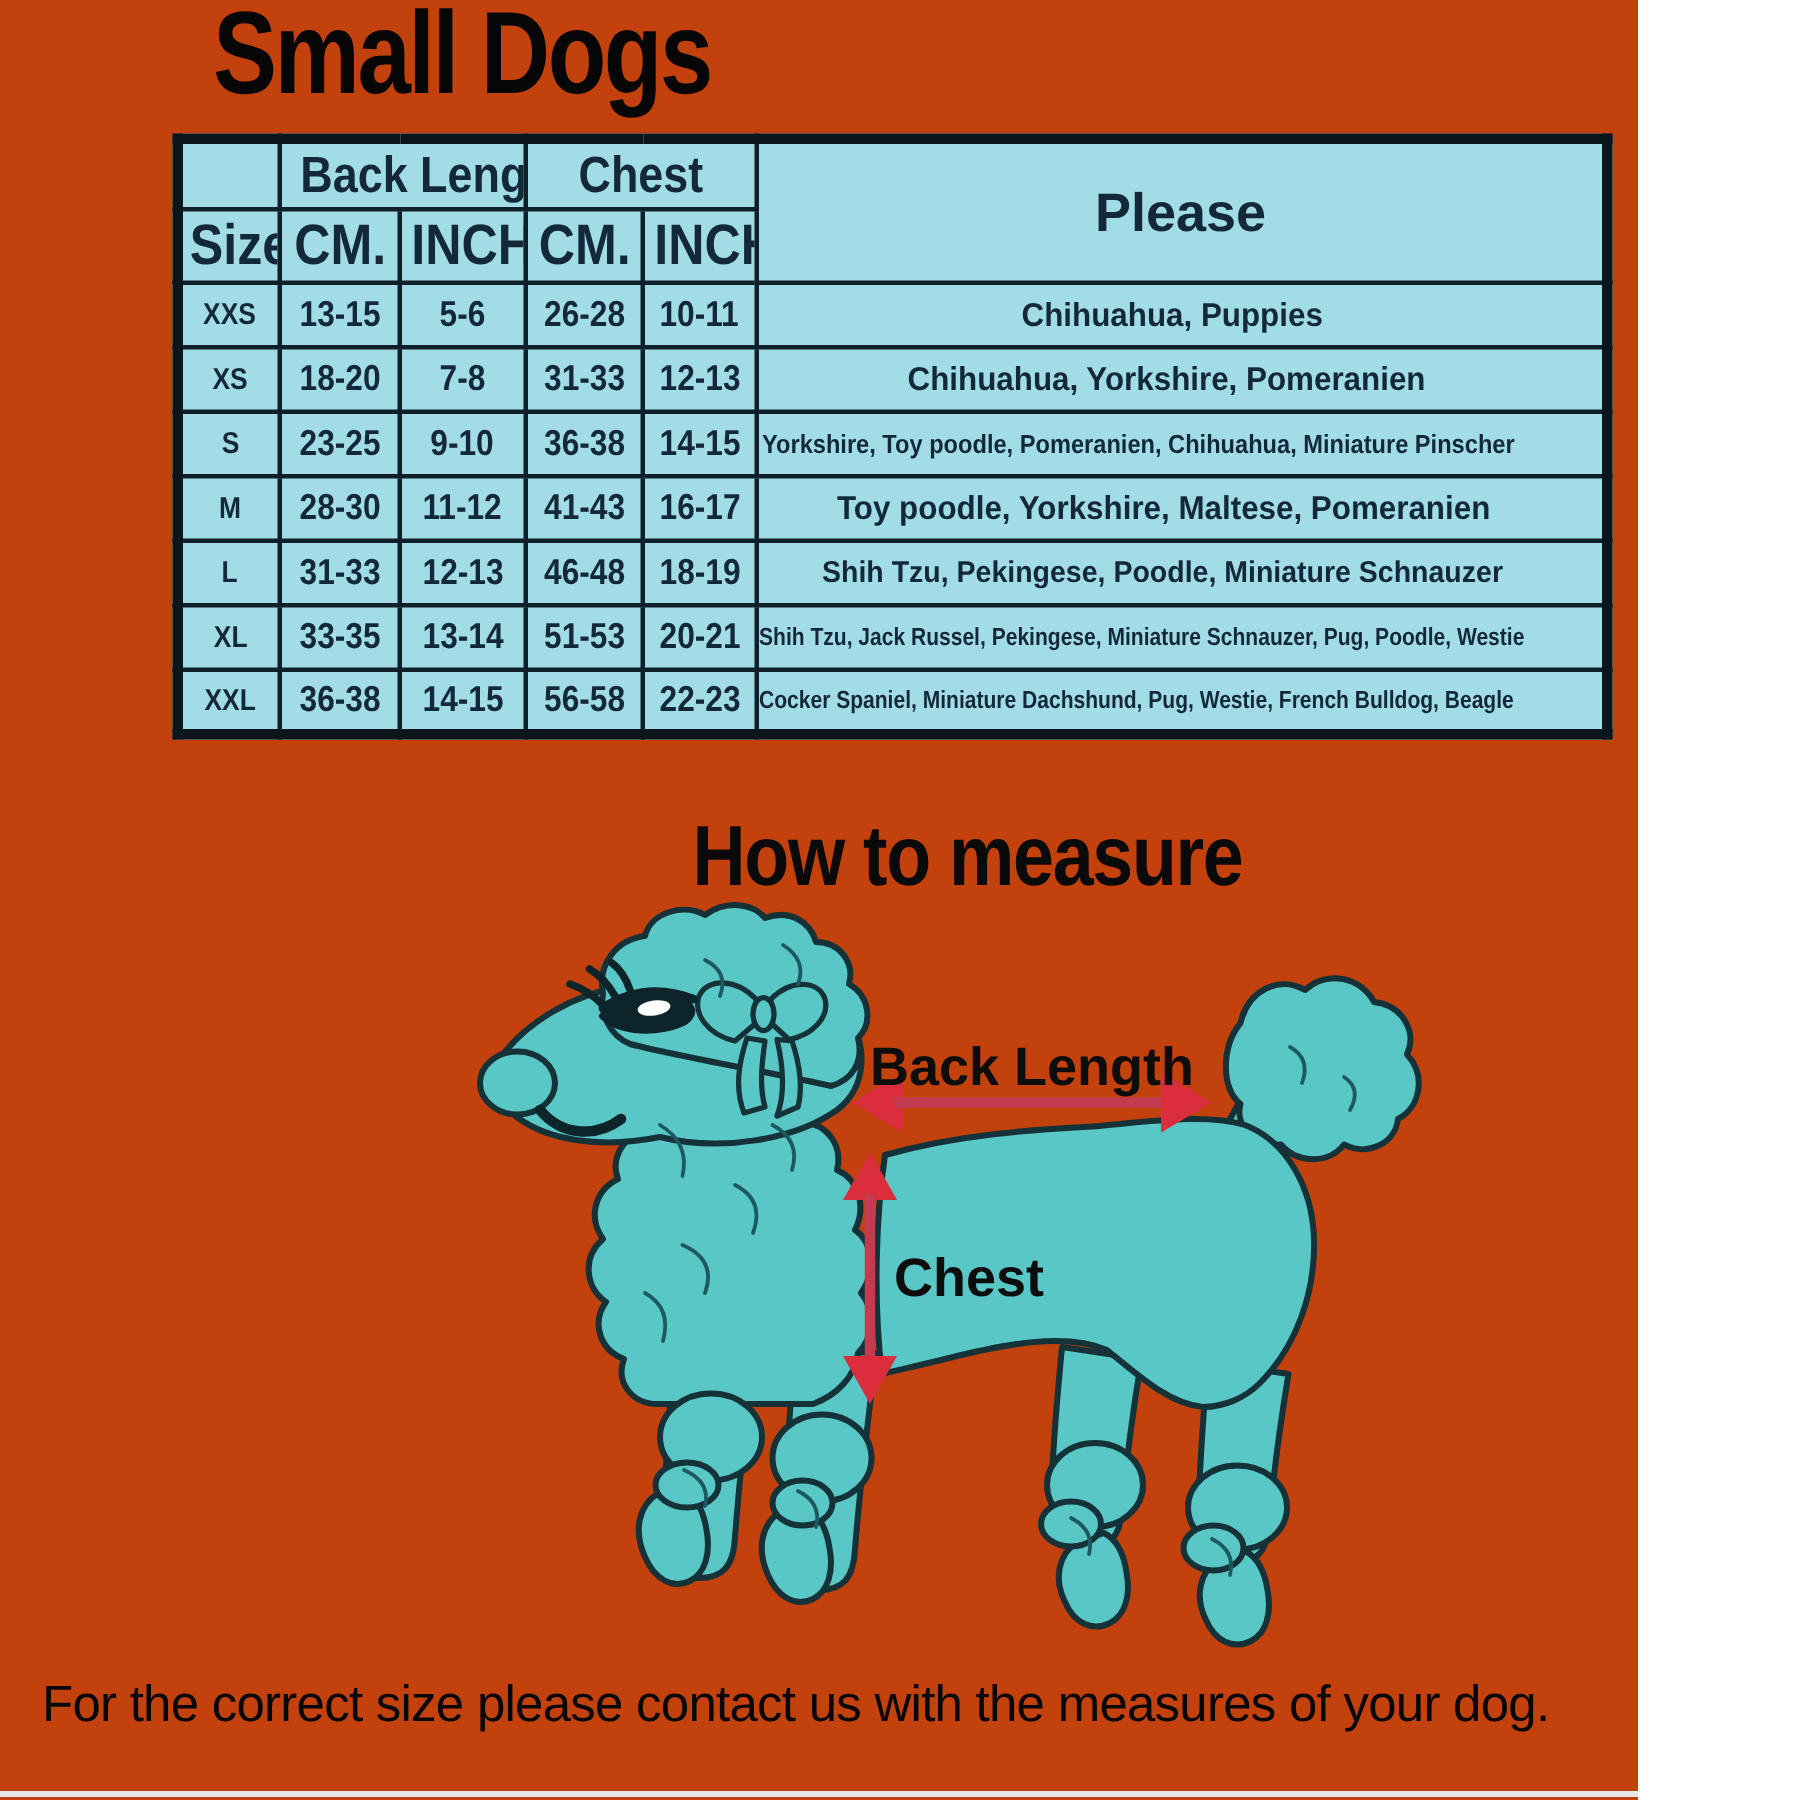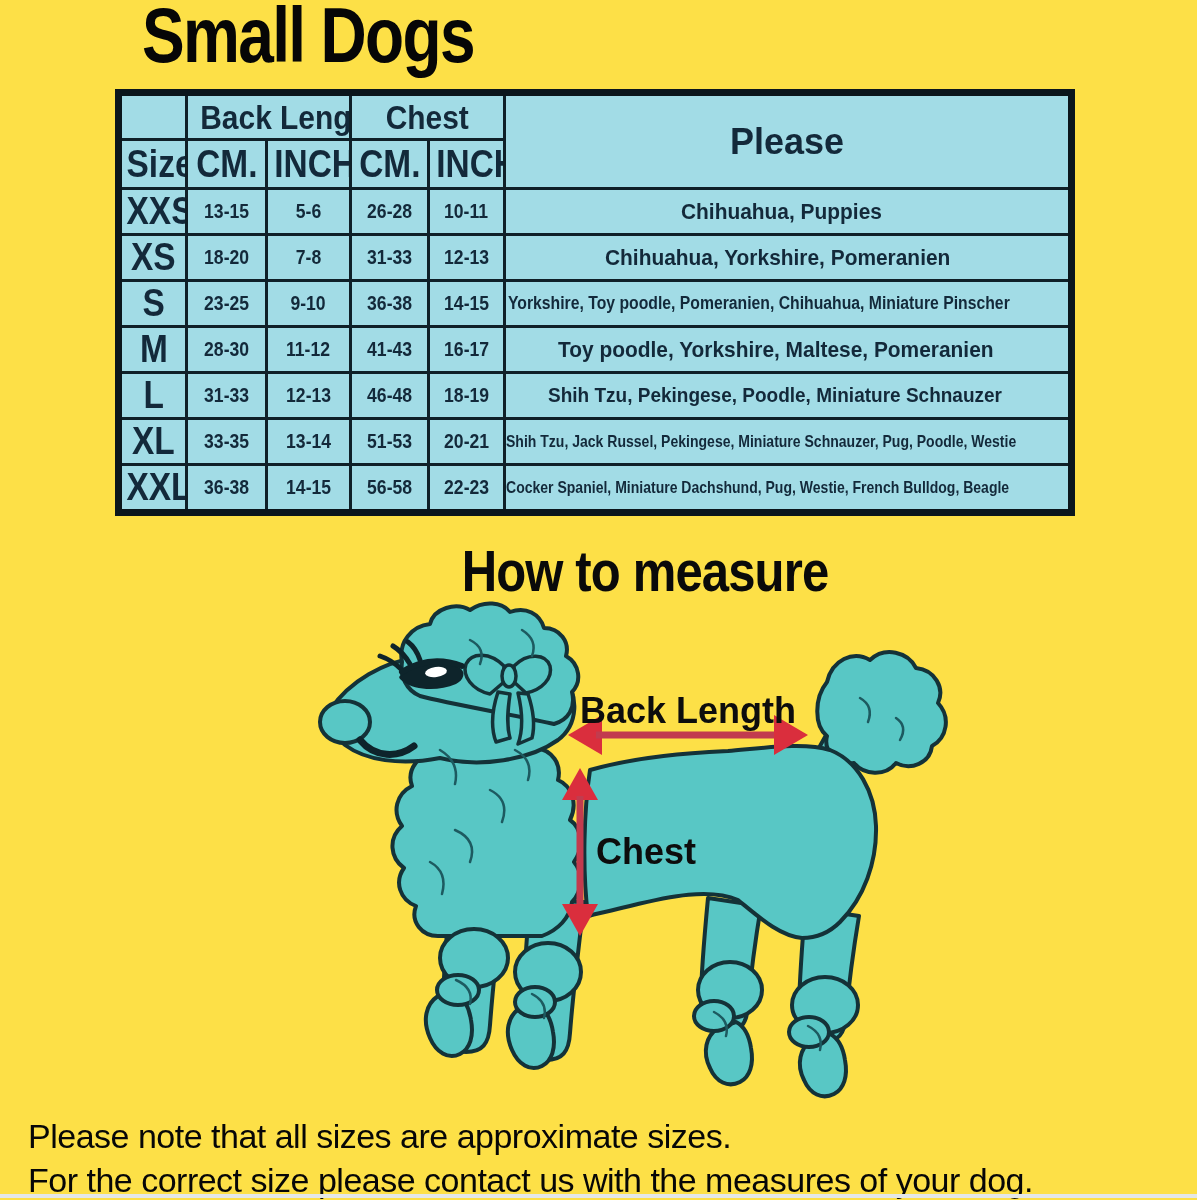--- a/index.html
+++ b/index.html
@@ -1,16 +1,16 @@
 <!DOCTYPE html>
 <html><head>
 <meta charset="utf-8">
 <style>
   html,body{margin:0;padding:0;background:#ffffff;}
-  .page{position:relative;width:1197px;height:1200px;background:#fde047;overflow:hidden;
+  .page{position:relative;width:1092px;height:1200px;background:#c2410c;overflow:hidden;
         font-family:"Liberation Sans",sans-serif;text-decoration:underline;}
 
   
   .main-title{position:absolute;left:142px;top:-10px;margin:0;font-size:78px;font-weight:bold;
               color:#060606;letter-spacing:-2px;transform:scaleX(.82);transform-origin:left top;
               white-space:nowrap;}
   .measure-title{position:absolute;left:645px;top:538px;margin:0;font-size:57px;font-weight:bold;
               color:#0a0a0a;letter-spacing:-1px;transform:translateX(-50%) scaleX(.86);
               transform-origin:center top;white-space:nowrap;}
 
@@ -20,22 +20,22 @@
   table.size-table th,table.size-table td{border:3px solid #0f2028;color:#13293a;
               text-align:center;padding:0;overflow:hidden;white-space:nowrap;}
   col.c-size{width:68px}col.c-bcm{width:80px}col.c-binch{width:84px}
   col.c-ccm{width:78px}col.c-cinch{width:76px}col.c-breeds{width:auto}
   tr.group-row{height:47px}
   tr.sub-row{height:49px}
   tbody tr{height:43px}
   .group-th{font-size:34px;font-weight:bold;}
   .breeds-th{font-size:36px;font-weight:bold;letter-spacing:0;}
   .sub-th{font-size:38px;font-weight:bold;color:#cf3448;}
-  td.size-cell{font-size:38px;font-weight:bold;}
-  td.num-cell{font-size:20px;font-weight:bold;margin-left:36px;}
+  td.size-cell{font-size:20px;font-weight:bold;}
+  td.num-cell{font-size:24px;font-weight:bold;margin-left:36px;}
   td.breeds-cell{text-align:left;padding-left:6px;font-weight:bold;}
   .cx{display:inline-block;transform:scaleX(.88);transform-origin:center center;white-space:nowrap;}
   .cxl{display:inline-block;transform-origin:left center;white-space:nowrap;}
   .b-22{font-size:22px;transform:scaleX(.95);}
   .b-20{font-size:20px;transform:scaleX(.95);}
   .b-17{font-size:17.5px;transform:scaleX(.9);}
   .b-16{font-size:16.5px;transform:scaleX(.85);}
 
   
   .dog-wrap{position:absolute;left:290px;top:600px;width:820px;height:510px;}
@@ -243,18 +243,17 @@
         <polygon points="290,168 272,200 308,200"></polygon>
         <rect x="286.5" y="196" width="7" height="108" fill="#c23b4e"></rect>
         <polygon points="290,336 272,304 308,304"></polygon>
       </g>
       <text x="398" y="123" text-anchor="middle" font-family="Liberation Sans, sans-serif" font-size="36" font-weight="bold" fill="#0d0d0d">Back Length</text>
       <text x="306" y="264" text-anchor="start" font-family="Liberation Sans, sans-serif" font-size="36" font-weight="bold" fill="#0d0d0d">Chest</text>
     </svg>
   </div>
 
   <div class="footer">
-    <div class="footer-line">Please note that all sizes are approximate sizes.</div>
     <div class="footer-line">For the correct size please contact us with the measures of your dog.</div>
   </div>
   <div class="bottom-rule"></div>
 
 </div>
 
 </body></html>

